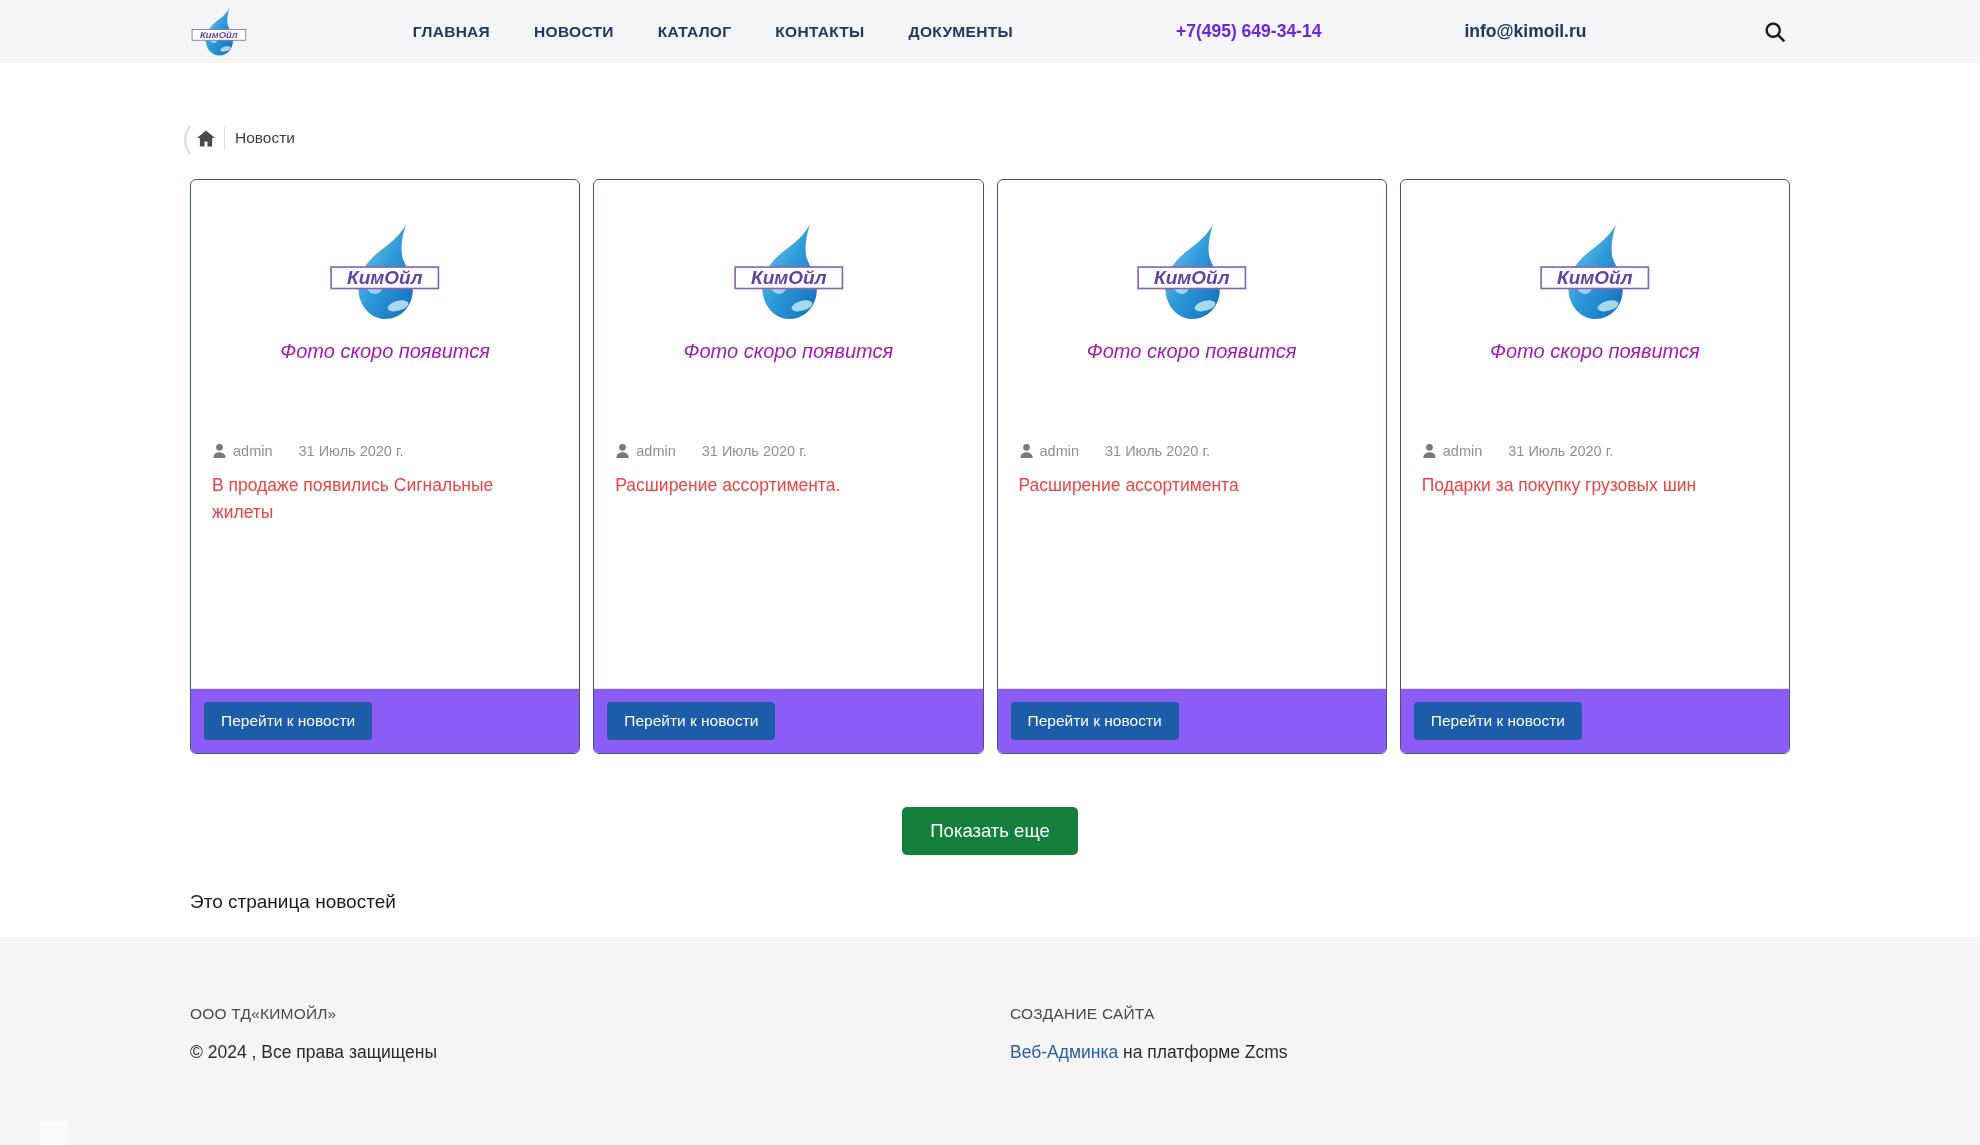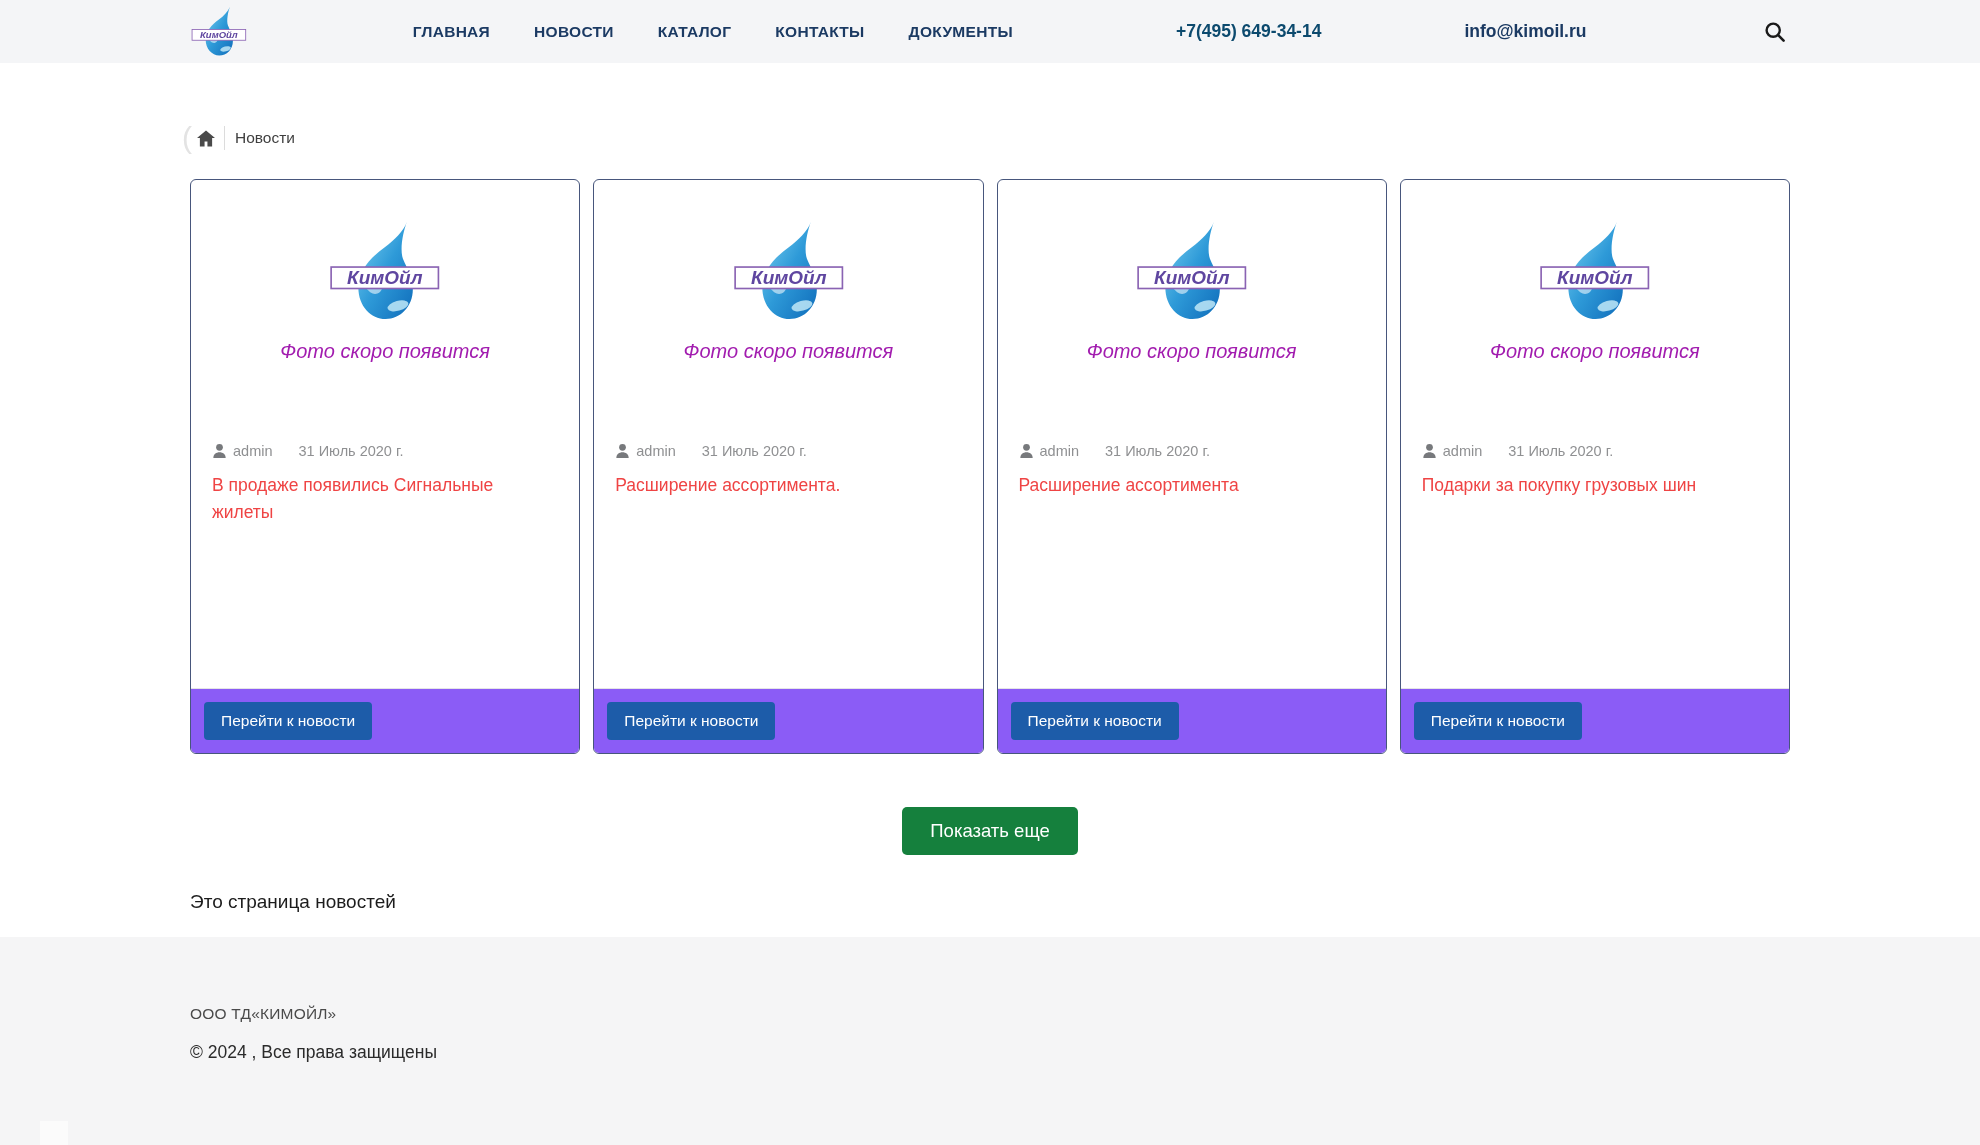--- a/index.html
+++ b/index.html
@@ -15,21 +15,21 @@
   
   .site-header { height:63px; background:#f4f5f7; display:flex; align-items:center; }
   .header-inner { width:1600px; margin:0 auto; display:flex; align-items:center; }
   .logo-link { display:flex; align-items:center; text-decoration:none; }
   .logo-link svg { height:52px; width:auto; display:block; }
   .main-nav { display:flex; gap:44px; margin-left:165px; }
   .main-nav a {
     font-weight:bold; font-size:15.5px; letter-spacing:.3px;
     color:#1b3a63; text-decoration:none; text-transform:uppercase;
   }
-  .header-phone { margin-left:163px; font-weight:bold; font-size:17.5px; color:#0c4a6e; text-decoration:none; }
+  .header-phone { margin-left:163px; font-weight:bold; font-size:17.5px; color:#6d28d9; text-decoration:none; }
   .header-email { margin-left:143px; font-weight:bold; font-size:17.5px; color:#1b3a63; text-decoration:none; }
   .search-btn { margin-left:auto; background:none; border:none; padding:4px; cursor:pointer; display:flex; }
   
   .container { width:1600px; margin:0 auto; }
   
   .breadcrumb { margin-top:62px; display:flex; align-items:center; font-size:15.5px; color:#3f3f3f; }
   .crumb-curve { color:#e3e3e3; font-size:30px; line-height:26px; margin:0 2px 0 -8px; font-weight:normal; }
   .crumb-home { display:flex; align-items:center; padding:0 9px 0 3px; cursor:pointer; }
   .crumb-sep { width:1px; height:24px; background:#dcdcdc; margin-right:10px; }
   
@@ -261,16 +261,20 @@
 
   <p class="page-note">Это страница новостей</p>
 </main>
 
 <footer class="site-footer">
   <div class="footer-inner">
     <div class="fcol-left">
       <div class="f-company">ООО ТД«КИМОЙЛ»</div>
       <div class="f-copy">© 2024 , Все права защищены</div>
     </div>
+    <div class="fcol-right">
+      <div class="f-head">СОЗДАНИЕ САЙТА</div>
+      <div class="f-platform"><a>Веб-Админка</a><span> на платформе Zcms</span></div>
+    </div>
   </div>
 </footer>
 
 <button class="scroll-hint" aria-label=""></button>
 
 </body></html>

